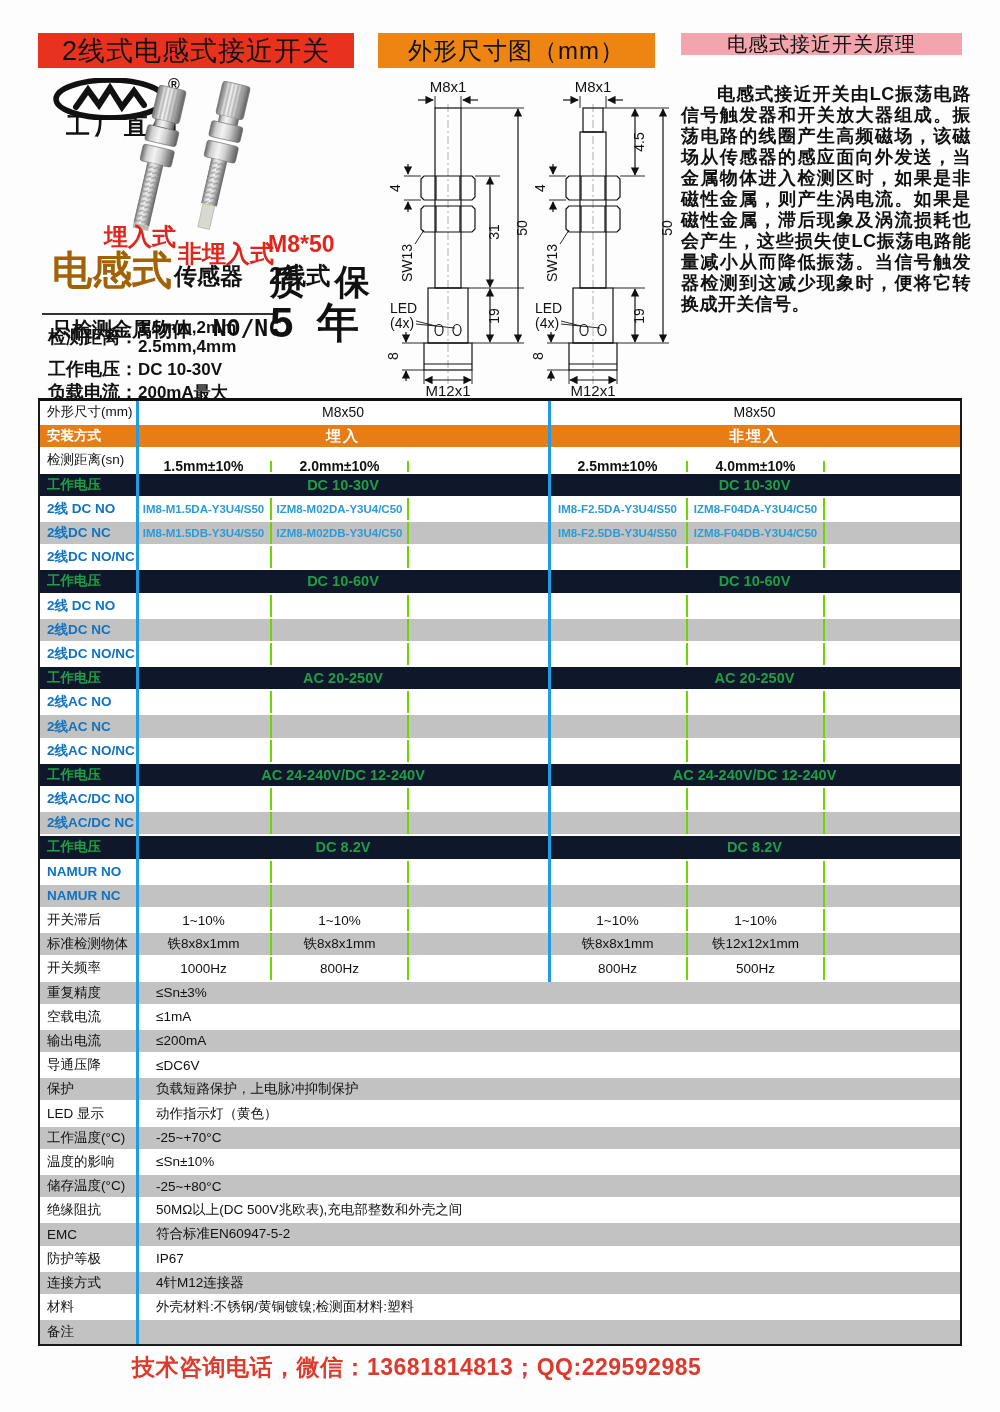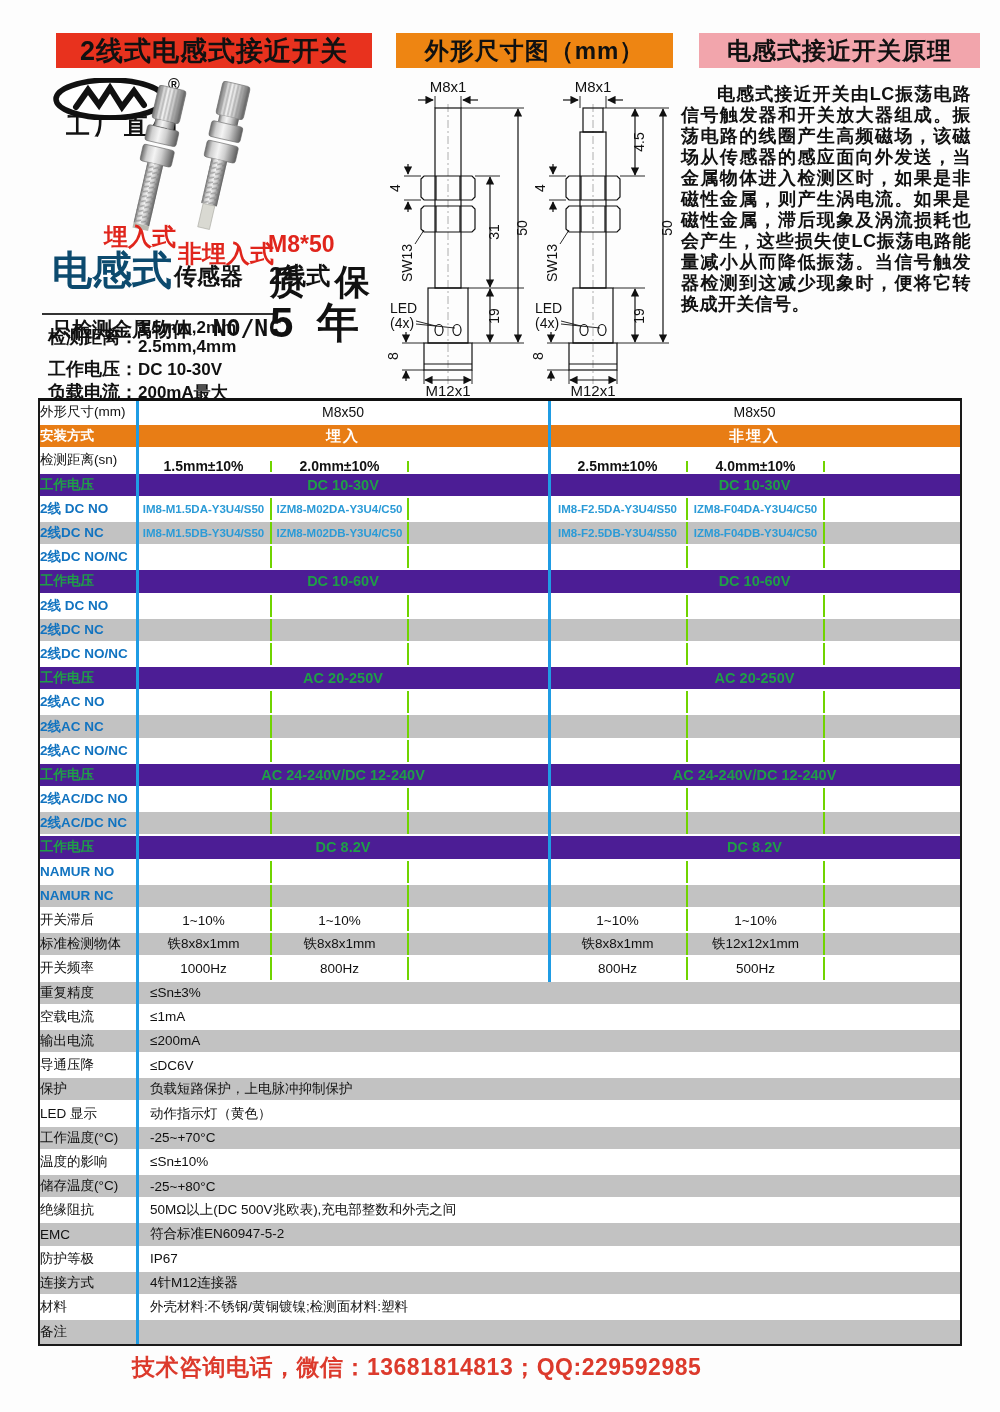--- a/index.html
+++ b/index.html
@@ -1,62 +1,62 @@
 <!DOCTYPE html>
 <html><head>
 <meta charset="utf-8">
 <style>
   html,body{margin:0;padding:0;background:#e9e9e9;}
   .page{position:relative;width:1000px;height:1412px;background:#fdfdfd;margin:0 auto;
         font-family:"Liberation Sans","DejaVu Sans",sans-serif;color:#111;overflow:hidden;}
   .abs{position:absolute;}
   
-  .bar{display:flex;align-items:center;justify-content:center;font-weight:700;color:#111;margin-left:18px;}
+  .bar{display:flex;align-items:center;justify-content:center;font-weight:400;color:#111;}
   .bar-red{left:38px;top:33px;width:316px;height:35px;background:#e8321e;font-size:27px;letter-spacing:1px;}
   .bar-orange{left:378px;top:33px;width:277px;height:35px;background:#ee8512;font-size:24px;letter-spacing:1px;}
-  .bar-pink{left:681px;top:33px;width:281px;height:35px;background:#f2a5ac;font-size:24px;letter-spacing:1px;}
+  .bar-pink{left:681px;top:33px;width:281px;height:22px;background:#f2a5ac;font-size:20px;letter-spacing:1px;}
   
   .slogan{left:66px;top:110px;font-size:24px;font-weight:700;letter-spacing:5px;}
   .reg{left:168px;top:76px;font-size:16px;font-weight:700;}
   .m850{left:268px;top:184px;font-size:23px;font-weight:700;color:#e0251c;margin-top:47px;}
   .flush{left:104px;top:221px;font-size:24px;font-weight:700;color:#e0251c;}
   .nonflush{left:178px;top:238px;font-size:24px;font-weight:700;color:#e0251c;}
   .series{left:52px;top:250px;display:flex;align-items:baseline;}
-  .series .red{font-size:40px;font-weight:800;color:#0c4a6e;line-height:1;}
+  .series .red{font-size:40px;font-weight:800;color:#a16207;line-height:1;}
   .series .blk{font-size:23px;font-weight:700;margin-left:2px;}
   .series .wire{font-size:24px;font-weight:700;margin-left:26px;}
   .detect{left:52px;top:288px;display:flex;align-items:baseline;width:230px;}
   .detect .d1{font-size:20px;font-weight:700;}
   .detect .d2{font-size:23px;font-weight:700;font-family:"DejaVu Sans Mono",monospace;margin-left:auto;margin-top:27px;}
   .divider{left:42px;top:313px;width:232px;height:2px;background:#333;}
   .speclist{left:48px;top:318px;width:250px;}
   .specrow{display:flex;font-weight:700;font-size:17px;line-height:19px;margin-bottom:4px;align-items:center;}
   .specrow .lab{white-space:nowrap;font-size:18px;}
   .warr{left:270px;top:264px;text-align:left;font-weight:800;}
   .warr .w1{font-size:35px;letter-spacing:10px;line-height:1.05;}
   .warr .w2{font-size:42px;letter-spacing:6px;line-height:1.05;}
   
   .principle{left:681px;top:84px;width:290px;font-size:18px;line-height:21px;
              font-weight:600;text-align:justify;text-indent:2em;letter-spacing:0.4px;}
   
   .spec-table{left:38px;top:398px;width:924px;border:2px solid #1a1a1a;border-top:3px solid #111;
               background:#fff;box-sizing:border-box;}
   .trow{display:flex;height:24.2px;box-sizing:border-box;border-bottom:2px solid #fff;}
   .trow:last-child{border-bottom:none;}
-  .tlabel{flex:0 0 97px;display:flex;align-items:center;box-sizing:border-box;
+  .tlabel{flex:0 0 97px;display:flex;align-items:center;padding-left:7px;box-sizing:border-box;
           font-size:13.5px;white-space:nowrap;overflow:hidden;}
   .tcell{display:flex;align-items:center;justify-content:center;box-sizing:border-box;
          white-space:nowrap;overflow:hidden;}
   .c0{flex:0 0 135px;}.c1{flex:0 0 137px;}.c2{flex:0 0 140px;}
   .c3{flex:0 0 139px;}.c4{flex:0 0 137px;}.c5{flex:0 0 135px;}
   .c0,.c1,.c3,.c4{border-right:2px solid #70d400;}
   .sl{flex:0 0 412px;}.sr{flex:1 1 auto;}
-  .fullcell{flex:1 1 auto;justify-content:flex-start;padding-left:13px;}
+  .fullcell{flex:1 1 auto;justify-content:flex-start;padding-left:19px;}
   .bg-white{background:#ffffff;}.bg-gray{background:#c2c2c2;}
-  .bg-orange{background:#e87d15;}.bg-pink{background:#4c1d95;}
+  .bg-orange{background:#e87d15;}.bg-pink{background:#0f172a;}
   .lc-black{color:#111;font-weight:400;}
   .lc-blue{color:#1173c0;font-weight:700;}
   .lc-white{color:#fff;font-weight:700;}
   .lc-green{color:#1f9e47;font-weight:700;}
   .vc-plain{color:#111;font-size:14px;text-align:right;}
   .vc-white{color:#fff;font-weight:700;font-size:15px;letter-spacing:2px;}
   .vc-black{color:#111;font-weight:700;font-size:14px;margin-top:12px;}
   .vc-green{color:#1f9e47;font-weight:700;font-size:14.5px;}
   .vc-model{color:#2b9bd7;font-weight:700;font-size:11.5px;}
   .vc-norm{color:#111;font-size:13.5px;}

